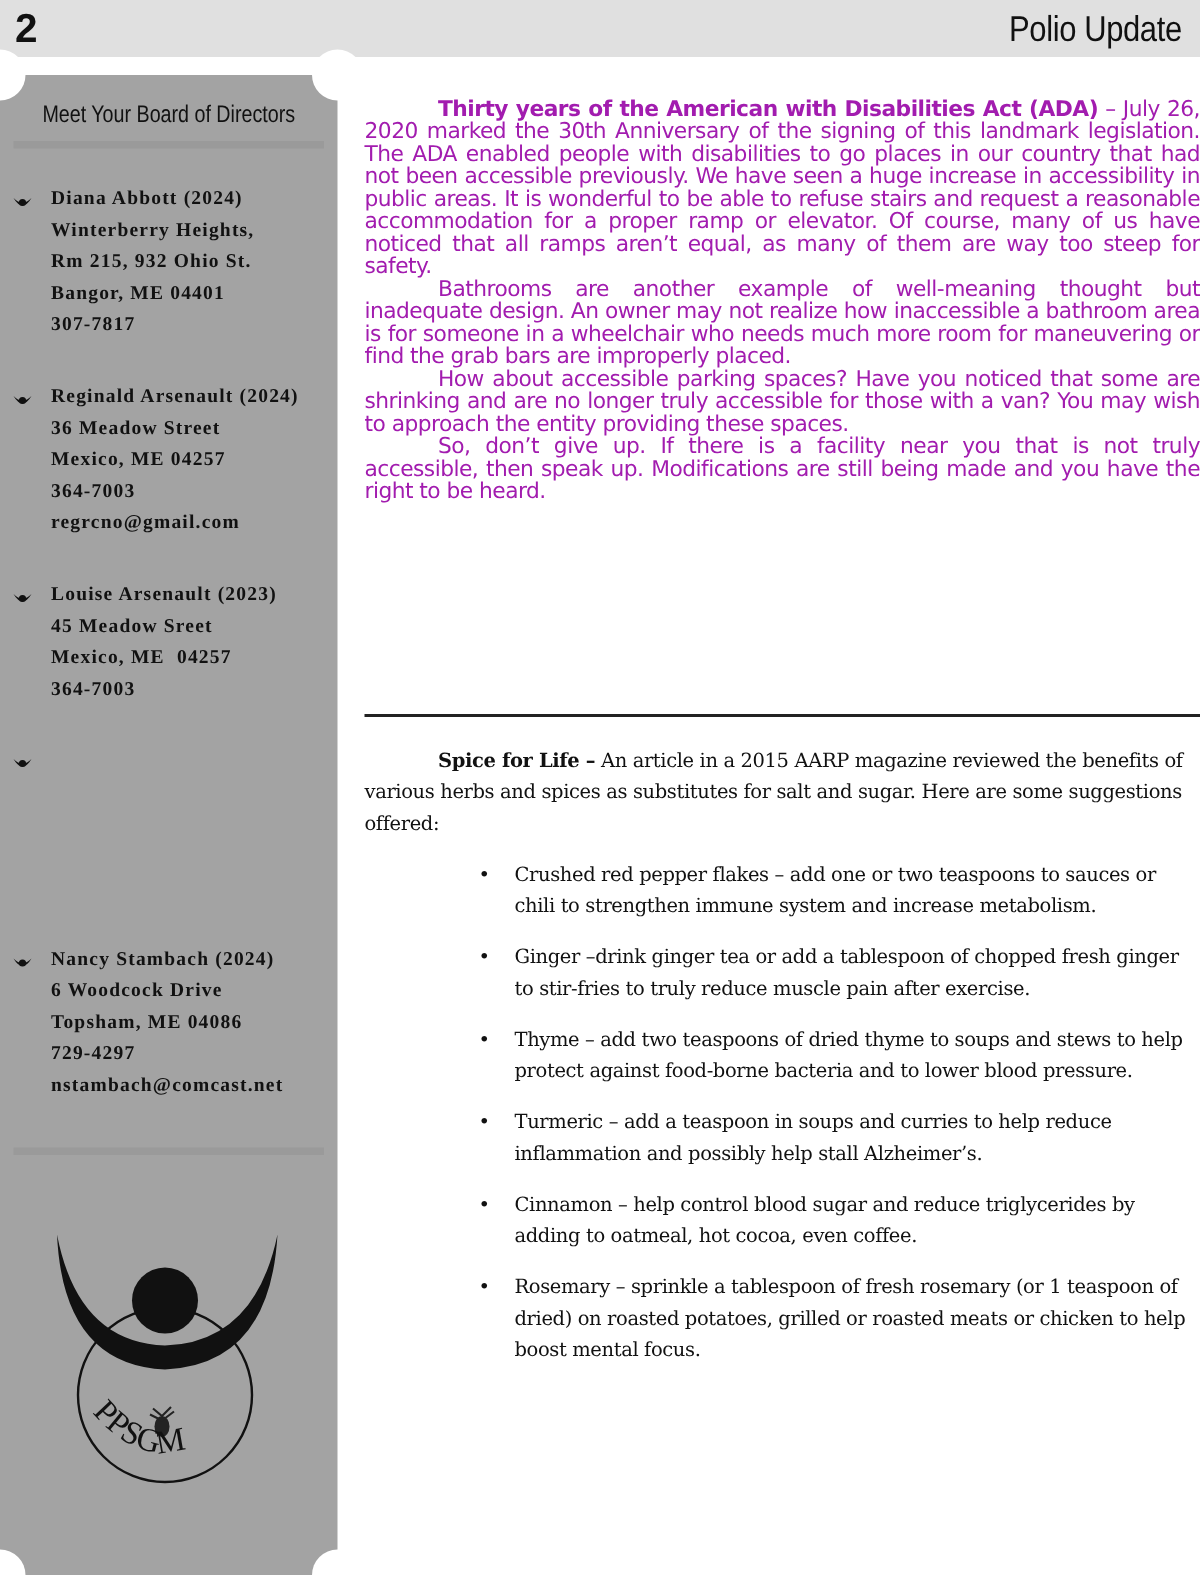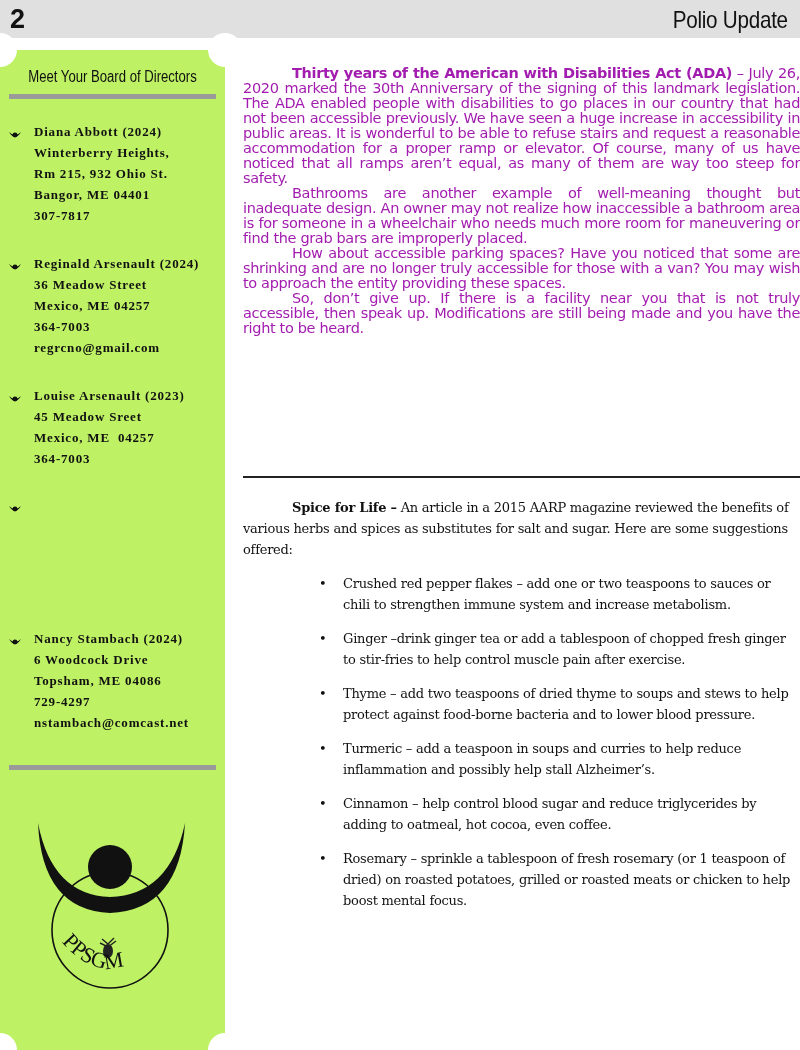--- a/index.html
+++ b/index.html
@@ -16,21 +16,21 @@
       font-size: 27px; line-height: 34px; color: #111;
     }
     .pub-title {
       position: absolute; right: 12px; top: 4px;
       font-family: "Liberation Sans", sans-serif; font-size: 24px; line-height: 32px;
       color: #111; transform: scaleX(0.86); transform-origin: right center; letter-spacing: -0.3px;
     }
 
     .sidebar {
       position: absolute; left: 0; top: 50px; width: 225px; height: 1000px;
-      background: #bef264;
+      background: #a3a3a3;
     }
     .notch { position: absolute; width: 34px; height: 34px; background: #fff; border-radius: 50%; }
     .notch.tl { left: -17px; top: -17px; }
     .notch.tr { right: -17px; top: -17px; }
     .notch.bl { left: -17px; bottom: -17px; }
     .notch.br { right: -17px; bottom: -17px; }
 
     .sb-title {
       position: absolute; left: 0; top: 16px; width: 225px; text-align: center;
       font-family: "Liberation Sans", sans-serif; font-size: 16px; line-height: 22px;
@@ -213,21 +213,21 @@
 
 <div class="main spice">
   <p class="intro"><span class="lead">Spice for Life –</span><span> An article in a 2015 AARP magazine reviewed the benefits of various herbs and spices as substitutes for salt and sugar.  Here are some suggestions offered:</span></p>
   <ul>
     <li>
         <span class="dot">•</span>
         <span class="txt">Crushed red pepper flakes – add one or two teaspoons to sauces or chili to strengthen immune system and increase metabolism.</span>
       </li>
     <li>
         <span class="dot">•</span>
-        <span class="txt">Ginger –drink ginger tea or add a tablespoon of chopped fresh ginger to stir-fries to help control muscle pain after exercise.</span>
+        <span class="txt">Ginger –drink ginger tea or add a tablespoon of chopped fresh ginger to stir-fries to truly reduce muscle pain after exercise.</span>
       </li>
     <li>
         <span class="dot">•</span>
         <span class="txt">Thyme – add two teaspoons of dried thyme to soups and stews to help protect against food-borne bacteria and to lower blood pressure.</span>
       </li>
     <li>
         <span class="dot">•</span>
         <span class="txt">Turmeric – add a teaspoon in soups and curries to help reduce inflammation and possibly help stall Alzheimer’s.</span>
       </li>
     <li>

